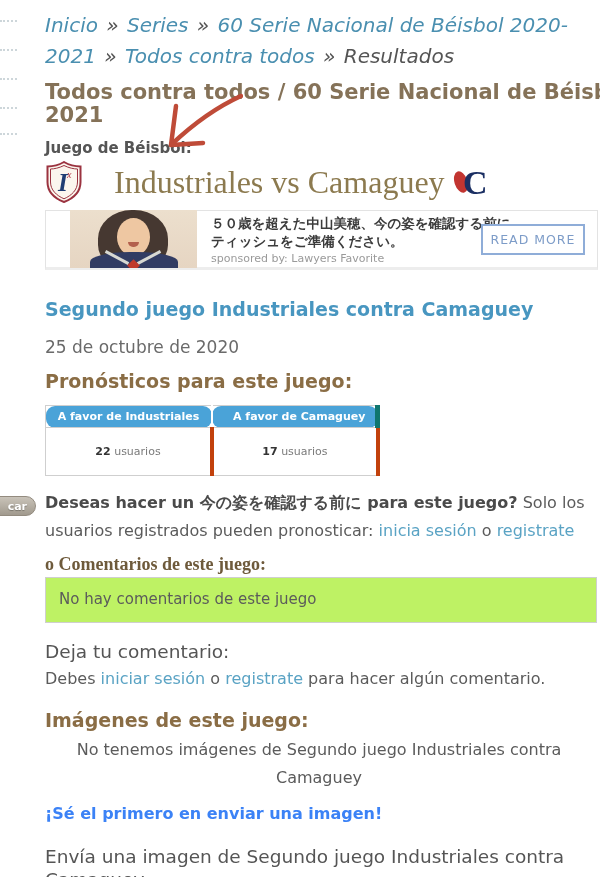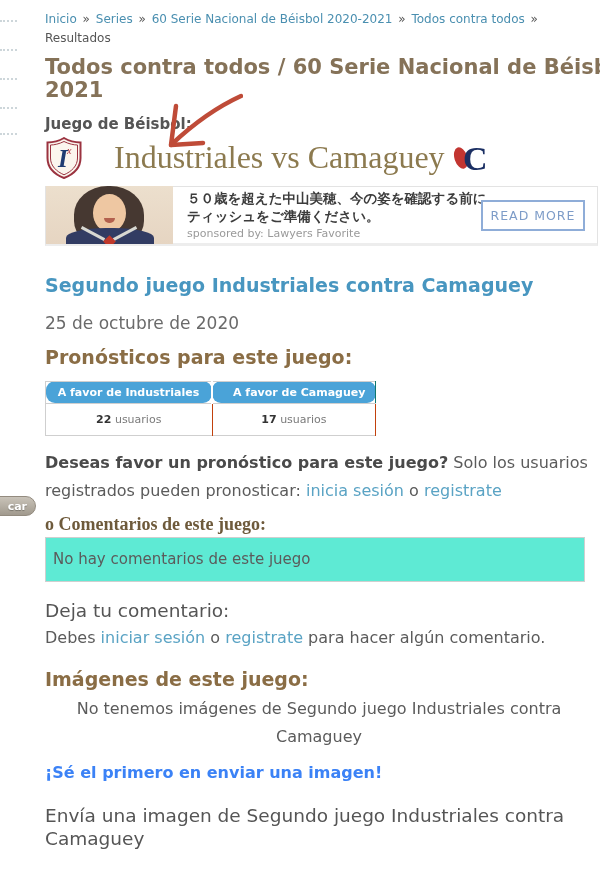--- a/index.html
+++ b/index.html
@@ -8,59 +8,59 @@
     background:#ffffff;font-family:"DejaVu Sans","Liberation Sans",sans-serif;
   }
   .edge-dash{position:absolute;left:0;width:17px;border-top:2px dotted #cdd6da;}
   .side-pill{
     position:absolute;left:-16px;top:496px;width:52px;height:20px;border-radius:10px;
     background:linear-gradient(#c9c3b9,#a19a8e);border:1px solid #938b7f;color:#fff;
     font-size:11px;font-weight:bold;text-align:right;padding-right:8px;line-height:19px;
     box-sizing:border-box;z-index:6;text-shadow:0 1px 1px rgba(0,0,0,.3);cursor:pointer;
   }
   .content{position:absolute;left:45px;top:10px;width:575px;}
-  .breadcrumb{font-size:12px;line-height:1.55;color:#555;width:552px;}
+  .breadcrumb{font-size:20px;line-height:1.55;color:#555;width:552px;font-style:italic;}
   .breadcrumb a{color:#4a8fb0;text-decoration:none;cursor:pointer;}
   .breadcrumb .sep{color:#555;padding:0 2px;}
   h1{margin:9px 0 0;font-size:21px;line-height:1.08;color:#857258;font-weight:bold;}
   h1 span{display:block;white-space:nowrap;}
   .game-label{margin-top:13px;font-size:15px;font-weight:bold;color:#555;}
   .arrow-svg{position:absolute;left:148px;top:92px;z-index:5;}
   .matchup-row{margin-top:2px;display:flex;align-items:center;gap:7px;height:46px;}
   .matchup{font-family:"Liberation Serif","DejaVu Serif",serif;font-size:32px;color:#8c7a4f;white-space:nowrap;margin-left:24px;}
   .ad{margin-top:5px;width:553px;height:60px;border:1px solid #e3e3e3;border-bottom:3px solid #ededed;
-      background:#fff;display:flex;align-items:center;position:relative;box-sizing:border-box;cursor:pointer;}
+      background:#fff;display:flex;align-items:center;position:relative;box-sizing:border-box;cursor:pointer;padding-left:24px;}
   .ad-photo{width:127px;height:58px;flex:none;position:relative;overflow:hidden;background:linear-gradient(#ecdfcd,#e6d5c2);}
   .ph-hair{position:absolute;left:28px;top:0px;width:70px;height:60px;background:#463831;border-radius:48% 48% 42% 42%;}
   .ph-face{position:absolute;left:47px;top:8px;width:33px;height:38px;background:#eec7a2;border-radius:50%;}
   .ph-smile{position:absolute;left:58px;top:32px;width:11px;height:5px;background:#b3604d;border-radius:0 0 8px 8px;}
   .ph-collar{position:absolute;left:20px;top:42px;width:88px;height:22px;background:#323c63;border-radius:45% 45% 0 0;}
   .ph-stripe-l{position:absolute;left:34px;top:46px;width:26px;height:3px;background:#d8d8d2;transform:rotate(28deg);}
   .ph-stripe-r{position:absolute;left:66px;top:46px;width:26px;height:3px;background:#d8d8d2;transform:rotate(-28deg);}
   .ph-bow{position:absolute;left:59px;top:51px;width:9px;height:9px;background:#c0392b;transform:rotate(45deg);}
   .ad-text{padding-left:14px;}
   .ad-headline{font-size:13.5px;font-weight:bold;color:#3c3c3c;line-height:1.35;}
   .ad-sponsored{font-size:11px;color:#9a9a9a;margin-top:2px;}
   .ad-cta{position:absolute;right:12px;top:13px;width:104px;height:31px;background:#fff;
       border:2px solid #8fadd8;color:#7d9cc8;font-size:12.5px;letter-spacing:1px;
       font-family:"DejaVu Sans",sans-serif;cursor:pointer;}
   h2{margin:28px 0 0;font-size:19px;color:#4896c0;font-weight:bold;}
   .date{margin-top:17px;font-size:17px;color:#6a6a6a;}
   h3{margin:13px 0 0;font-size:19px;color:#8a6d45;font-weight:bold;}
   table.pron{margin-top:13px;border-collapse:collapse;font-size:11px;border:1px solid #cfcfcf;}
   table.pron th{background:#4aa3d8;color:#fff;font-size:11px;padding:4px 10px;border-right:2px solid #fff;border-bottom:1px solid #cfcfcf;border-radius:9px;}
-  table.pron th:last-child{border-right:1px solid #0f766e;padding-left:20px;}
-  table.pron td{padding:9px 10px;text-align:center;color:#7a7a7a;border-right:1px solid #c2410c;}
+  table.pron th:last-child{border-right:5px solid #0f766e;padding-left:20px;}
+  table.pron td{padding:17px 10px;text-align:center;color:#7a7a7a;border-right:4px solid #c2410c;}
   table.pron td b{color:#333;}
   .th1{min-width:145px;} .th2{min-width:100px;}
   .body-text{margin:13px 0 0;font-size:16px;line-height:1.75;color:#5b5b5b;width:548px;}
   .body-text b{color:#4a4a4a;}
   a.link{color:#5aa3c4;text-decoration:none;cursor:pointer;}
   .serif-heading{margin:9px 0 0;font-family:"Liberation Serif","DejaVu Serif",serif;font-size:18px;font-weight:bold;color:#6e5a3b;}
-  .empty-box{margin-top:2px;width:524px;border:1px solid #cfcfcf;background:#5eead4;padding:9px 7px;
+  .empty-box{margin-top:2px;width:524px;border:1px solid #cfcfcf;background:#bef264;padding:9px 13px;
       font-size:15px;color:#5b5b5b;line-height:1.7;}
   .empty-box .bold{font-weight:bold;color:#4a4a4a;}
   .sub-heading{margin-top:18px;font-size:18.5px;color:#555;}
   .tight{margin-top:3px;}
   .mt16{margin-top:16px;}
   .mt5{margin-top:5px;text-align:center;}
   .mt8{margin-top:8px;font-weight:bold;color:#3b82f6;}
   .send-heading{margin-top:17px;font-size:18.5px;color:#555;width:520px;line-height:1.25;}
 </style>
 </head>
@@ -149,21 +149,21 @@
       </tr>
     </thead>
     <tbody>
       <tr>
         <td><b>22</b> <span>usuarios</span></td>
         <td><b>17</b> <span>usuarios</span></td>
       </tr>
     </tbody>
   </table>
 
-  <p class="body-text"><b>Deseas favor un pronóstico para este juego?</b><span> Solo los usuarios registrados pueden pronosticar: </span><a class="link">inicia sesión</a> <span>o</span> <a class="link">registrate</a></p>
+  <p class="body-text"><b>Deseas hacer un 今の姿を確認する前に para este juego?</b><span> Solo los usuarios registrados pueden pronosticar: </span><a class="link">inicia sesión</a> <span>o</span> <a class="link">registrate</a></p>
 
   <div class="serif-heading">o Comentarios de este juego:</div>
 
   <div class="empty-box">
     <div>No hay comentarios de este juego</div>
   </div>
 
   <div class="sub-heading">Deja tu comentario:</div>
 
   <p class="body-text tight"><span>Debes </span><a class="link">iniciar sesión</a> <span>o</span> <a class="link">registrate</a><span> para hacer algún comentario.</span></p>

